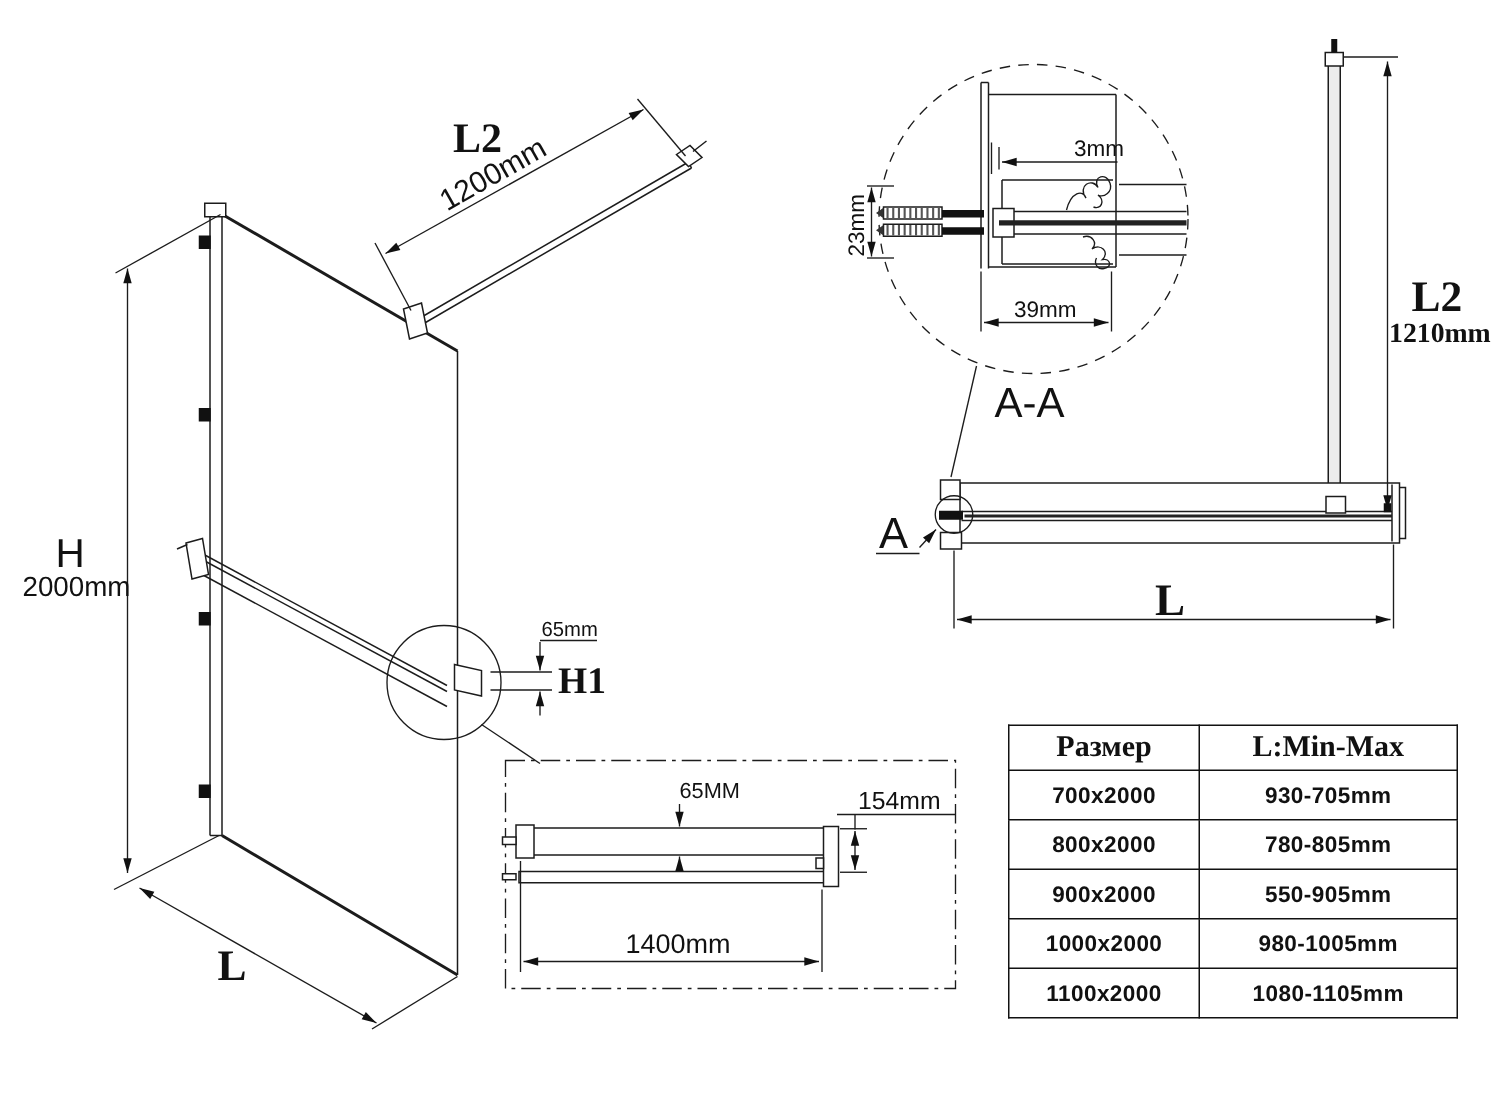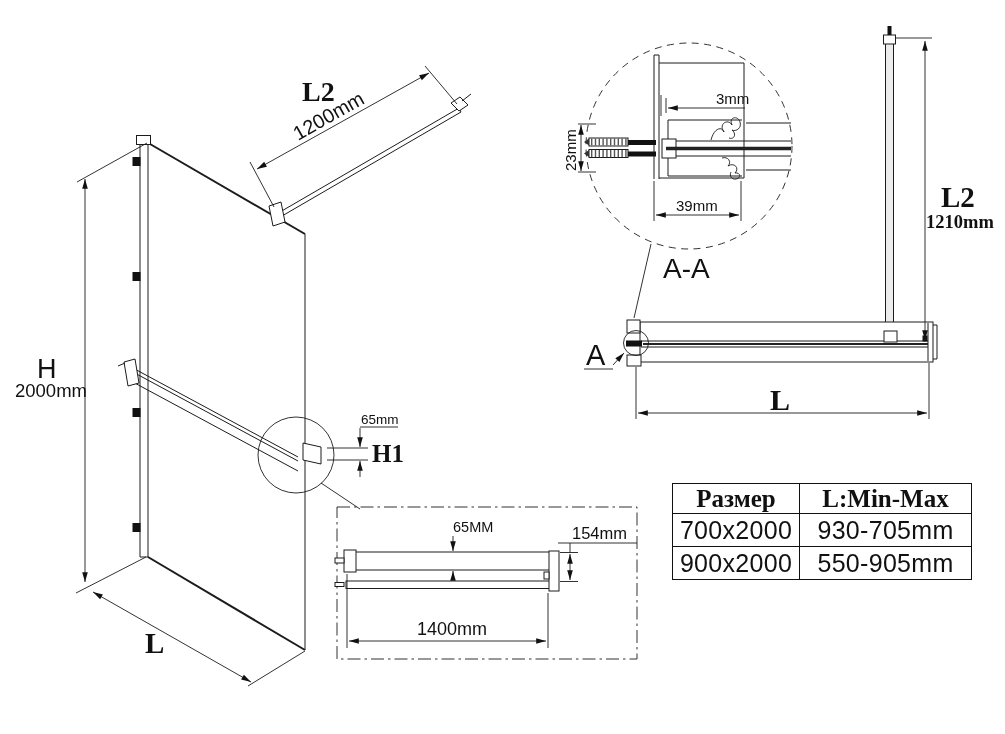--- a/index.html
+++ b/index.html
@@ -11,23 +11,23 @@
   .thin{stroke:#1c1c1c;stroke-width:.9;fill:none;}
   .wfill{fill:#fff;stroke:#1c1c1c;stroke-width:1;}
   .bfill{fill:#111;stroke:none;}
   .dimtxt{font-family:"Liberation Sans",sans-serif;fill:#111;}
   .serifb{font-family:"Liberation Serif","DejaVu Serif",serif;font-weight:bold;fill:#111;}
   .sans{font-family:"Liberation Sans",sans-serif;fill:#111;}
   #size-table{position:absolute;left:672px;top:483px;border-collapse:collapse;
       table-layout:fixed;background:#fff;}
   #size-table,#size-table th,#size-table td{border:1.6px solid #111;}
   #size-table th{font-family:"Liberation Serif","DejaVu Serif",serif;font-weight:bold;
-      font-size:25px;height:29px;text-align:center;padding:0 6px;}
-  #size-table td{font-family:"Liberation Sans",sans-serif;font-size:25px;height:32px;
-      text-align:center;padding:0 4px;letter-spacing:.3px;}
+      font-size:20px;height:29px;text-align:center;padding:0 6px;}
+  #size-table td{font-family:"Liberation Sans",sans-serif;font-size:15px;height:32px;
+      text-align:center;padding:0 4px;letter-spacing:.3px;font-weight:bold;}
 </style>
 </head>
 <body>
 
 <div id="page">
 <svg width="1005" height="734" viewBox="0 0 1005 734">
   <defs>
     <marker id="ah" viewBox="0 0 12 8" refX="11" refY="4" markerWidth="12" markerHeight="8" orient="auto-start-reverse" markerUnits="userSpaceOnUse">
       <path d="M1.2,1.2 L11,4 L1.2,6.8 Z" fill="#111"></path>
     </marker>
@@ -253,18 +253,30 @@
       <th>Размер</th>
       <th>L:Min-Max</th>
     </tr>
   </thead>
   <tbody>
     <tr>
       <td>700x2000</td>
       <td>930-705mm</td>
     </tr>
     <tr>
+      <td>800x2000</td>
+      <td>780-805mm</td>
+    </tr>
+    <tr>
       <td>900x2000</td>
       <td>550-905mm</td>
+    </tr>
+    <tr>
+      <td>1000x2000</td>
+      <td>980-1005mm</td>
+    </tr>
+    <tr>
+      <td>1100x2000</td>
+      <td>1080-1105mm</td>
     </tr>
   </tbody>
 </table>
 </div>
 
 </body></html>

